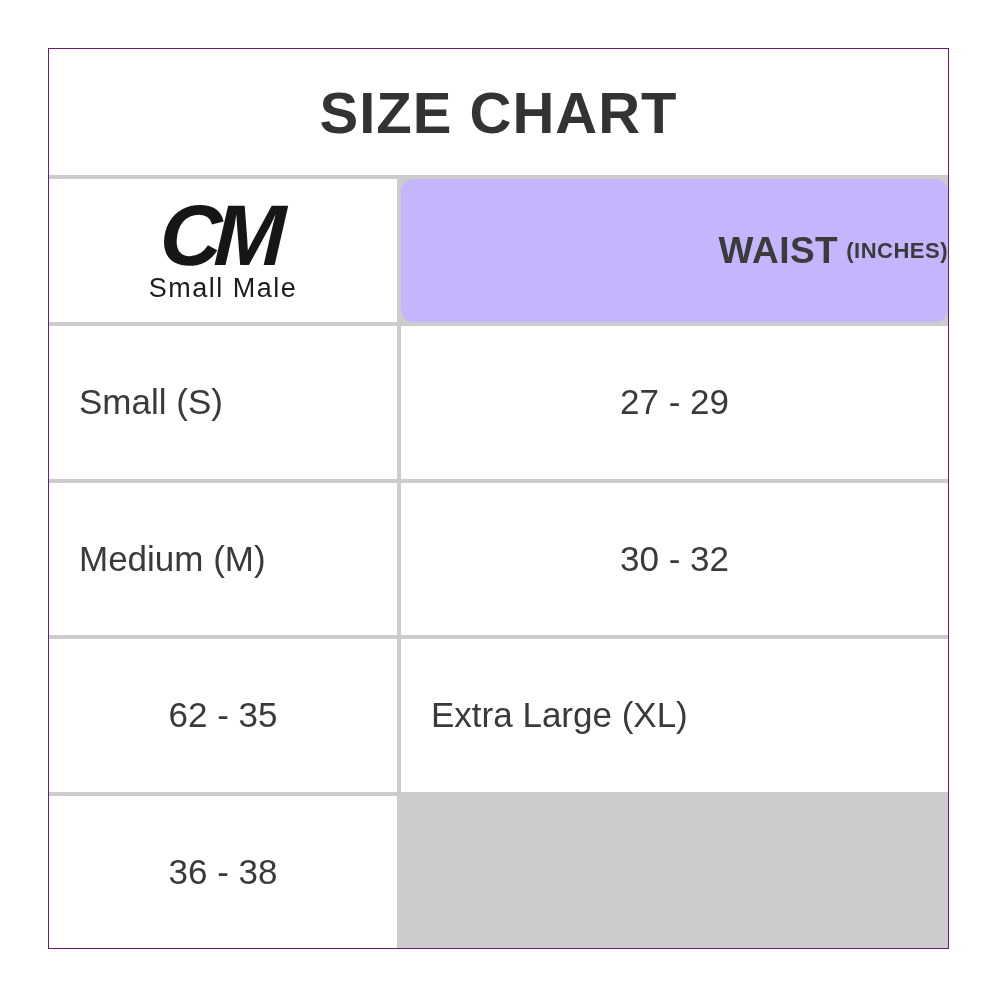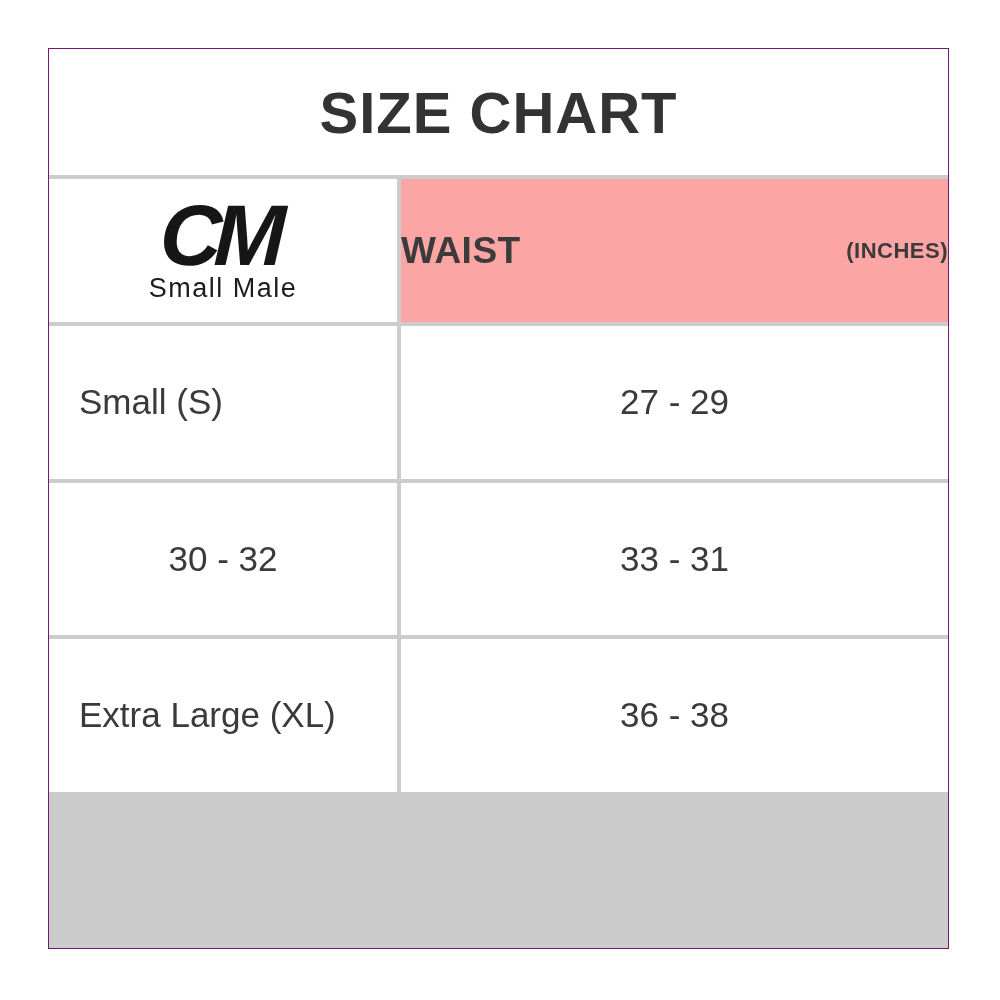--- a/index.html
+++ b/index.html
@@ -61,22 +61,23 @@
   }
   .logo-sub {
     font-size: 27px;
     font-weight: normal;
     letter-spacing: 1.5px;
     color: #1d1d1d;
     margin-top: -2px;
   }
 
   .waist-header-cell {
-    background: #fca5a5;
-    justify-content: space-between;
+    background: #c4b5fd;
+    justify-content: flex-end;
+    border-radius: 13px;
   }
   .waist-label {
     font-size: 37px;
     font-weight: bold;
     color: #3b3b3b;
     letter-spacing: 0.5px;
   }
   .waist-label-suffix {
     font-size: 22px;
     font-weight: bold;
@@ -112,20 +113,21 @@
   </div>
 
   <div class="cell waist-header-cell">
     <span class="waist-label">WAIST</span>
     <span class="waist-label-suffix">(INCHES)</span>
   </div>
 
   <div class="cell size-cell">Small (S)</div>
   <div class="cell value-cell">27 - 29</div>
 
+  <div class="cell size-cell">Medium (M)</div>
   <div class="cell value-cell">30 - 32</div>
 
-  <div class="cell value-cell">33 - 31</div>
+  <div class="cell value-cell">62 - 35</div>
 
   <div class="cell size-cell">Extra Large (XL)</div>
   <div class="cell value-cell">36 - 38</div>
 
 </div>
 
 </body></html>

